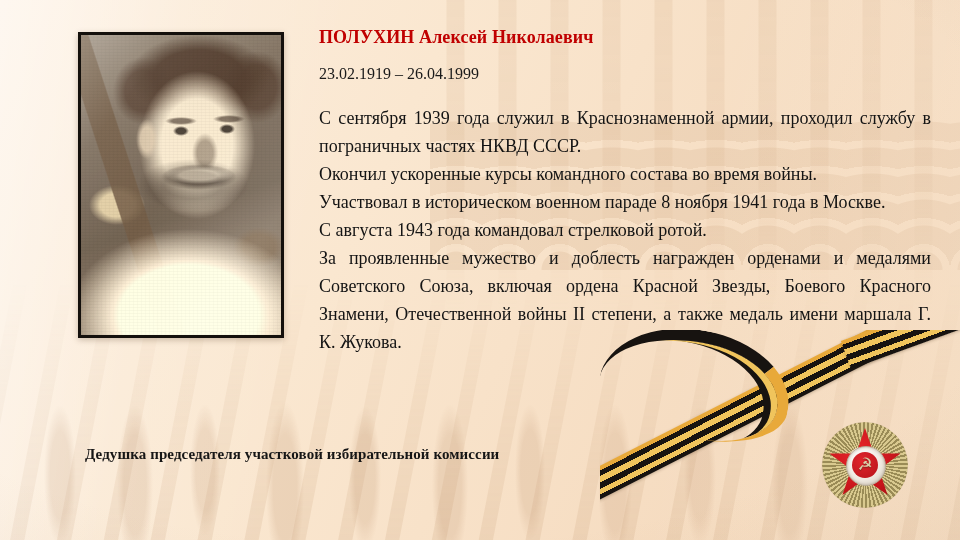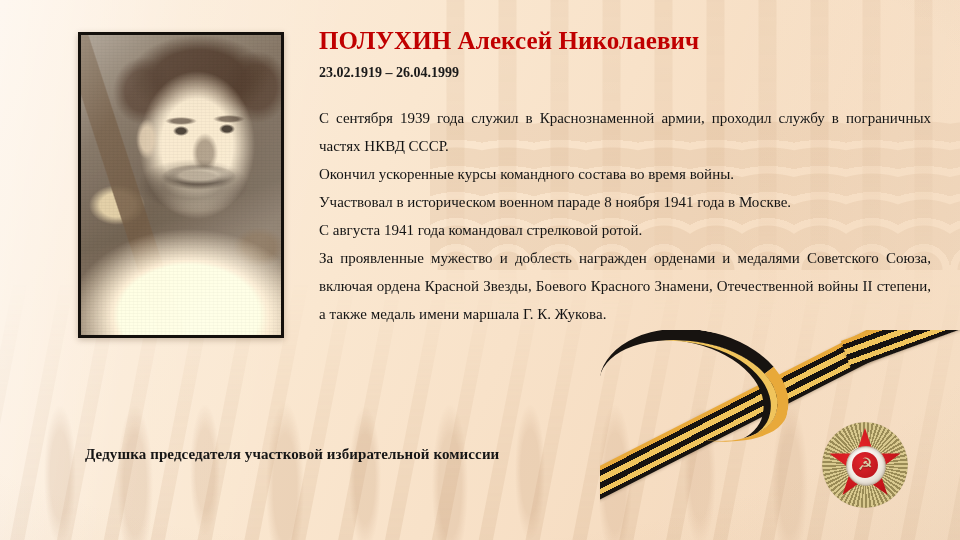--- a/index.html
+++ b/index.html
@@ -157,39 +157,39 @@
     background: linear-gradient(128deg,
       rgba(255,255,255,.26) 0%, rgba(255,255,255,.05) 22%,
       rgba(255,255,255,0) 48%, rgba(255,255,255,.14) 78%, rgba(255,255,255,.05) 100%);
   }
 
   
   .title {
     position: absolute;
     left: 319px; top: 27px;
     color: #c00000;
-    font-size: 25px;
+    font-size: 18px;
     font-weight: bold;
     letter-spacing: .1px;
     white-space: nowrap;
   }
   .dates {
     position: absolute;
     left: 319px; top: 65px;
     color: #1a1a1a;
-    font-size: 14px;
-    font-weight: bold;
+    font-size: 16px;
+    font-weight: normal;
     white-space: nowrap;
   }
   .body-block {
     position: absolute;
     left: 319px; top: 104px;
     width: 612px;
     color: #141414;
-    font-size: 15px;
+    font-size: 18px;
     line-height: 28px;
   }
   .body-block p { margin: 0; }
   .para-just { text-align: justify; text-align-last: left; }
 
   
   .caption {
     position: absolute;
     left: 85px; top: 443px;
     color: #161616;
@@ -312,21 +312,21 @@
     <div class="photo-gloss"></div>
   </div>
 
   <div class="title">ПОЛУХИН Алексей Николаевич</div>
   <div class="dates">23.02.1919  –  26.04.1999</div>
 
   <div class="body-block">
     <p class="para-just">С сентября 1939 года служил в Краснознаменной армии, проходил службу в пограничных частях НКВД СССР.</p>
     <p>Окончил ускоренные курсы командного состава во время войны.</p>
     <p>Участвовал в историческом военном параде 8 ноября 1941 года в Москве.</p>
-    <p>С августа 1941 года командовал стрелковой ротой.</p>
+    <p>С августа 1943 года командовал стрелковой ротой.</p>
     <p class="para-just">За проявленные мужество и доблесть награжден орденами и медалями Советского Союза, включая ордена Красной Звезды, Боевого Красного Знамени, Отечественной войны II степени, а также медаль имени маршала Г. К. Жукова.</p>
   </div>
 
   <div class="caption">
     <div>Дедушка председателя  участковой избирательной комиссии</div>
   </div>
 
   <div class="ribbon-wrap">
     <div class="ribbon ribbon-main"></div>
     <div class="ribbon-loop"></div>

